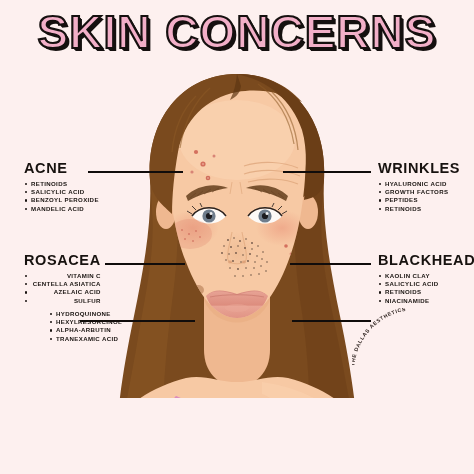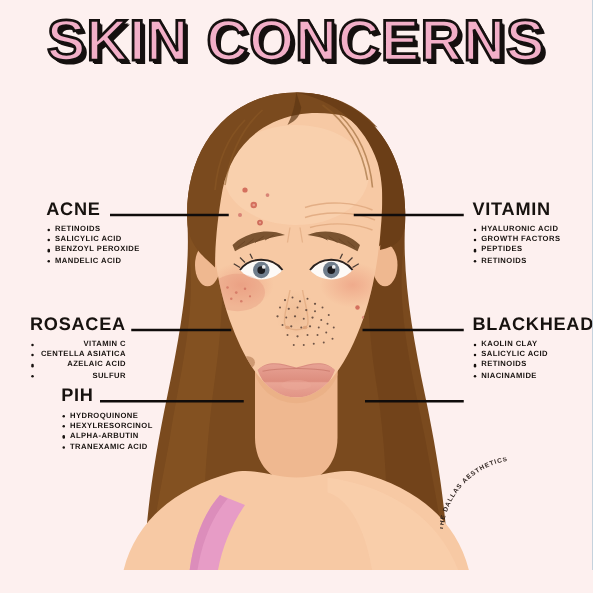--- a/index.html
+++ b/index.html
@@ -5,23 +5,23 @@
   html,body{margin:0;padding:0;}
   body{
     width:474px;height:474px;
     background:#fdf0ef;
     font-family:"Liberation Sans", sans-serif;
     overflow:hidden;
     position:relative;
   }
   #poster{
     position:absolute;inset:0;
-    width:474px;height:456px;
+    width:474px;height:398px;
     overflow:hidden;
-    background:#0369a1;
+    background:#be185d;
   }
   #art{position:absolute;left:0;top:0;width:474px;height:474px;}
 
   
   .title-wrap{
     position:absolute;left:0;top:8px;width:474px;
     text-align:center;
     z-index:6;
     pointer-events:none;
   }
@@ -357,52 +357,51 @@
     <span class="title">SKIN CONCERNS</span>
   </div>
 
   <div class="leader" style="left:88px;  top:171px; width:95px;"></div>
   <div class="leader" style="left:105px; top:263px; width:80px;"></div>
   <div class="leader" style="left:80px;  top:320px; width:115px;"></div>
   <div class="leader" style="left:283px; top:171px; width:88px;"></div>
   <div class="leader" style="left:290px; top:263px; width:81px;"></div>
   <div class="leader" style="left:292px; top:320px; width:79px;"></div>
 
-  <div class="callout left" style="left:22px; top:161px;margin-left:13px;">
+  <div class="callout left" style="left:22px; top:161px;">
     <div class="cap">ACNE</div>
     <ul>
       <li>RETINOIDS</li>
       <li>SALICYLIC ACID</li>
       <li>BENZOYL PEROXIDE</li>
       <li>MANDELIC ACID</li>
     </ul>
   </div>
 
   <div class="callout left" style="left:22px; top:253px;text-align:right;">
     <div class="cap">ROSACEA</div>
     <ul>
       <li>VITAMIN C</li>
       <li>CENTELLA ASIATICA</li>
       <li>AZELAIC ACID</li>
       <li>SULFUR</li>
     </ul>
   </div>
 
   <div class="callout left" style="left:47px; top:310px;">
-    <div class="cap">PIH</div>
     <ul>
       <li>HYDROQUINONE</li>
       <li>HEXYLRESORCINOL</li>
       <li>ALPHA-ARBUTIN</li>
       <li>TRANEXAMIC ACID</li>
     </ul>
   </div>
 
   <div class="callout right" style="left:376px; top:161px;">
-    <div class="cap">VITAMIN</div>
+    <div class="cap">WRINKLES</div>
     <ul>
       <li>HYALURONIC  ACID</li>
       <li>GROWTH FACTORS</li>
       <li>PEPTIDES</li>
       <li>RETINOIDS</li>
     </ul>
   </div>
 
   <div class="callout right" style="left:376px; top:253px;">
     <div class="cap">BLACKHEADS</div>

